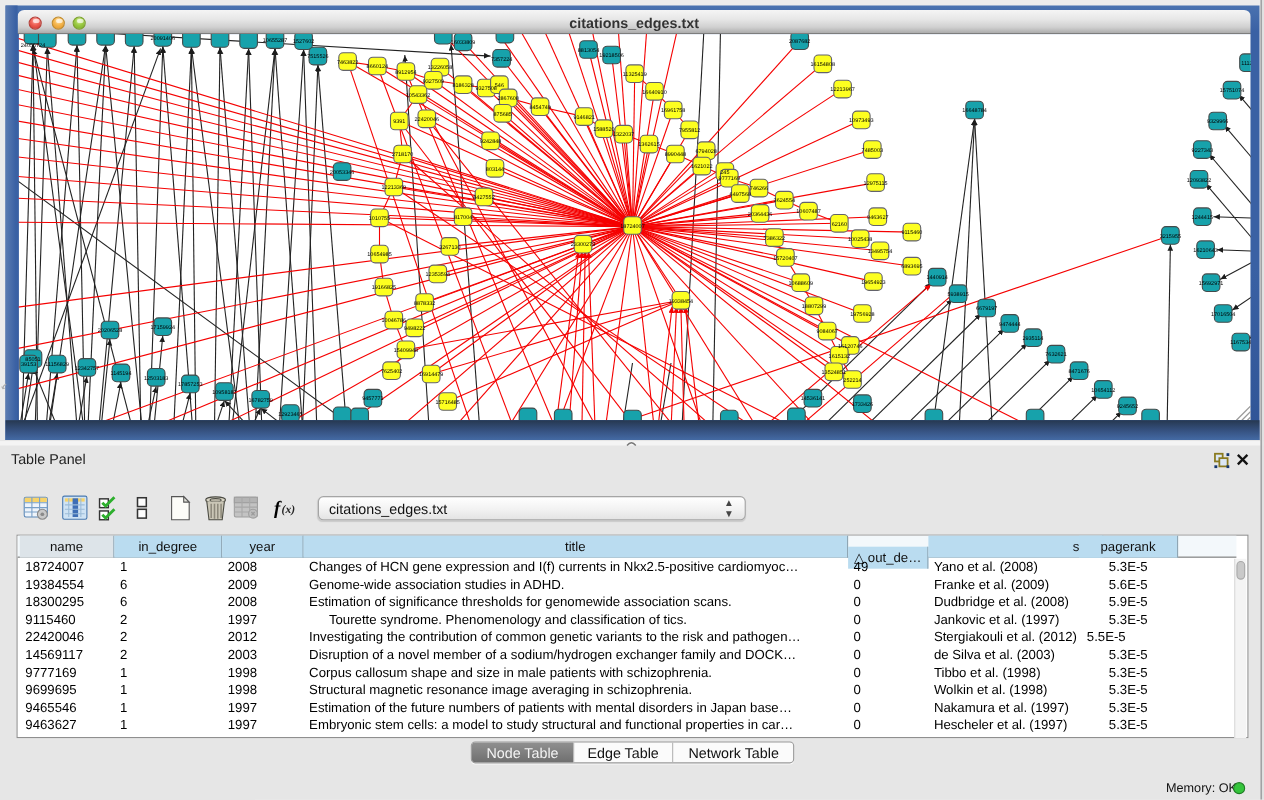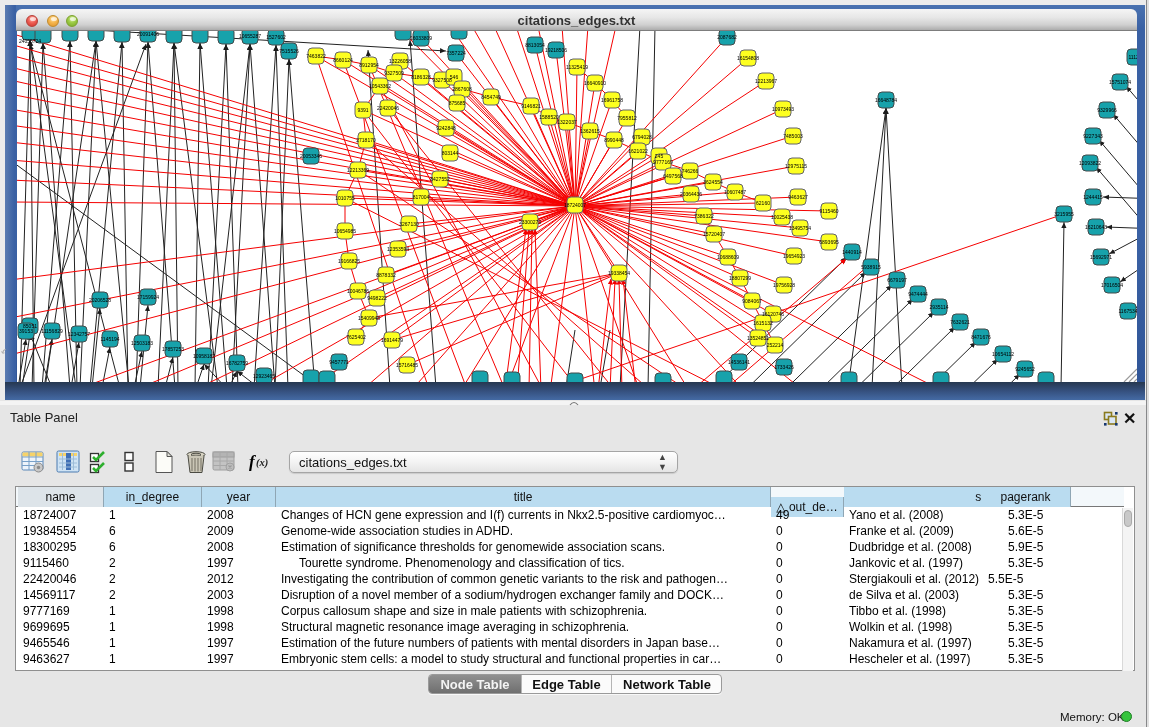--- a/index.html
+++ b/index.html
@@ -56,21 +56,21 @@
 .td { position:absolute; top:0; height:16px; font-size:12px; color:#000;
   white-space:nowrap; overflow:hidden; line-height:15px; }
 #vsb { position:absolute; right:1px; top:21px; width:11px; height:163px; background:#f4f4f4;
   border-left:1px solid #d9d9d9; }
 #vsbthumb { position:absolute; left:1px; top:2px; width:8px; height:17px; border-radius:4.5px;
   background:#c9c9c9; border:1px solid #a9a9a9; }
 
 #tabs { position:absolute; left:428px; top:274px; width:294px; height:20px;
   border:1px solid #9a9a9a; border-radius:4px; background:#fbfbfb;
   box-shadow:0 1px 0 rgba(255,255,255,0.7); font-size:13px; }
-.seg { position:absolute; top:0; height:18px; line-height:19px; text-align:center; color:#111; font-weight:bold; }
+.seg { position:absolute; top:0; height:18px; line-height:19px; text-align:center; color:#111; font-weight:normal; }
 #seg1 { left:0; width:92px; background:linear-gradient(180deg,#909090,#6f6f6f);
   color:#f4f4f4; border-radius:3px 0 0 3px; }
 #seg2 { left:92px; width:91px; border-right:1px solid #b5b5b5; border-left:1px solid #b5b5b5; }
 #seg3 { left:184px; width:108px; }
 #mem { position:absolute; left:1060px; top:311px; font-size:11.5px; color:#111; }
 #memdot { position:absolute; left:1121px; top:311px; width:11px; height:11px;
   border-radius:50%; background:#35c43c; border:1px solid #1f7d24; }
 
 #rstrip { position:absolute; right:0; top:0; width:3px; height:727px; background:#e0e0e0;
   border-left:1px solid #87888a; }

